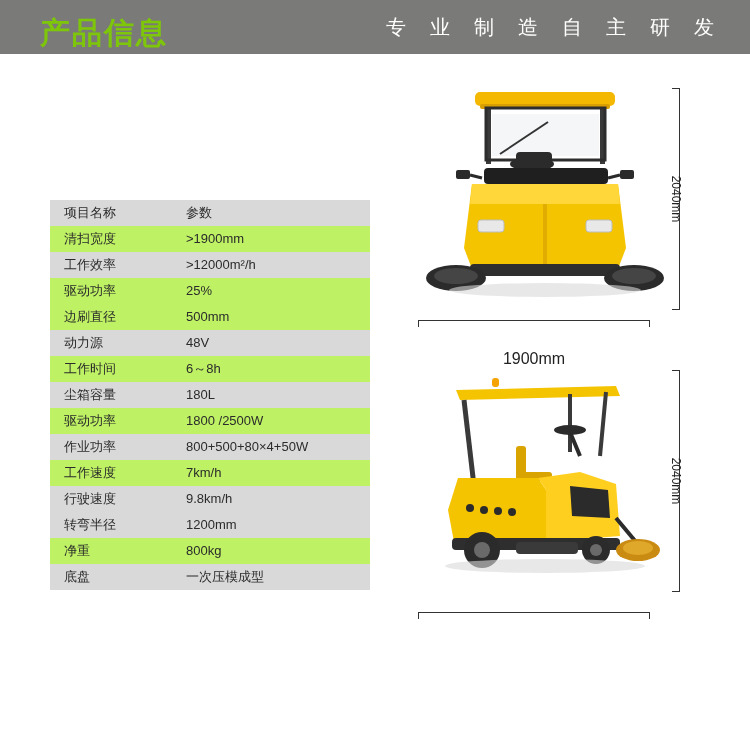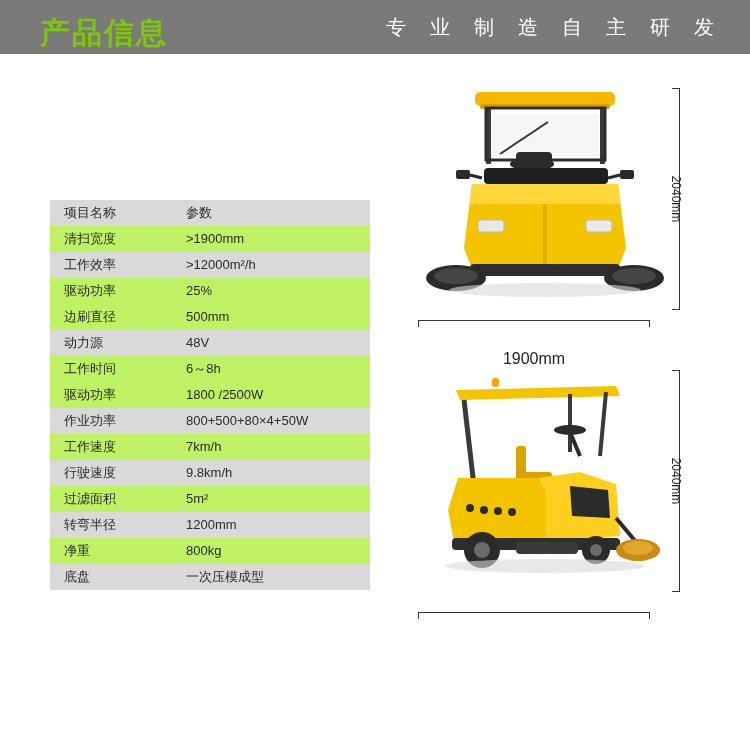--- a/index.html
+++ b/index.html
@@ -165,39 +165,39 @@
       <td class="v">500mm</td>
     </tr>
     <tr class="odd">
       <td class="k">动力源</td>
       <td class="v">48V</td>
     </tr>
     <tr class="even">
       <td class="k">工作时间</td>
       <td class="v">6～8h</td>
     </tr>
+    <tr class="odd">
+      <td class="k">尘箱容量</td>
+      <td class="v">180L</td>
+    </tr>
     <tr class="even">
       <td class="k">驱动功率</td>
       <td class="v">1800 /2500W</td>
     </tr>
     <tr class="odd">
       <td class="k">作业功率</td>
       <td class="v">800+500+80×4+50W</td>
     </tr>
     <tr class="even">
       <td class="k">工作速度</td>
       <td class="v">7km/h</td>
     </tr>
     <tr class="odd">
       <td class="k">行驶速度</td>
       <td class="v">9.8km/h</td>
-    </tr>
-    <tr class="even">
-      <td class="k">过滤面积</td>
-      <td class="v">5m²</td>
     </tr>
     <tr class="odd">
       <td class="k">转弯半径</td>
       <td class="v">1200mm</td>
     </tr>
     <tr class="even">
       <td class="k">净重</td>
       <td class="v">800kg</td>
     </tr>
     <tr class="odd">

